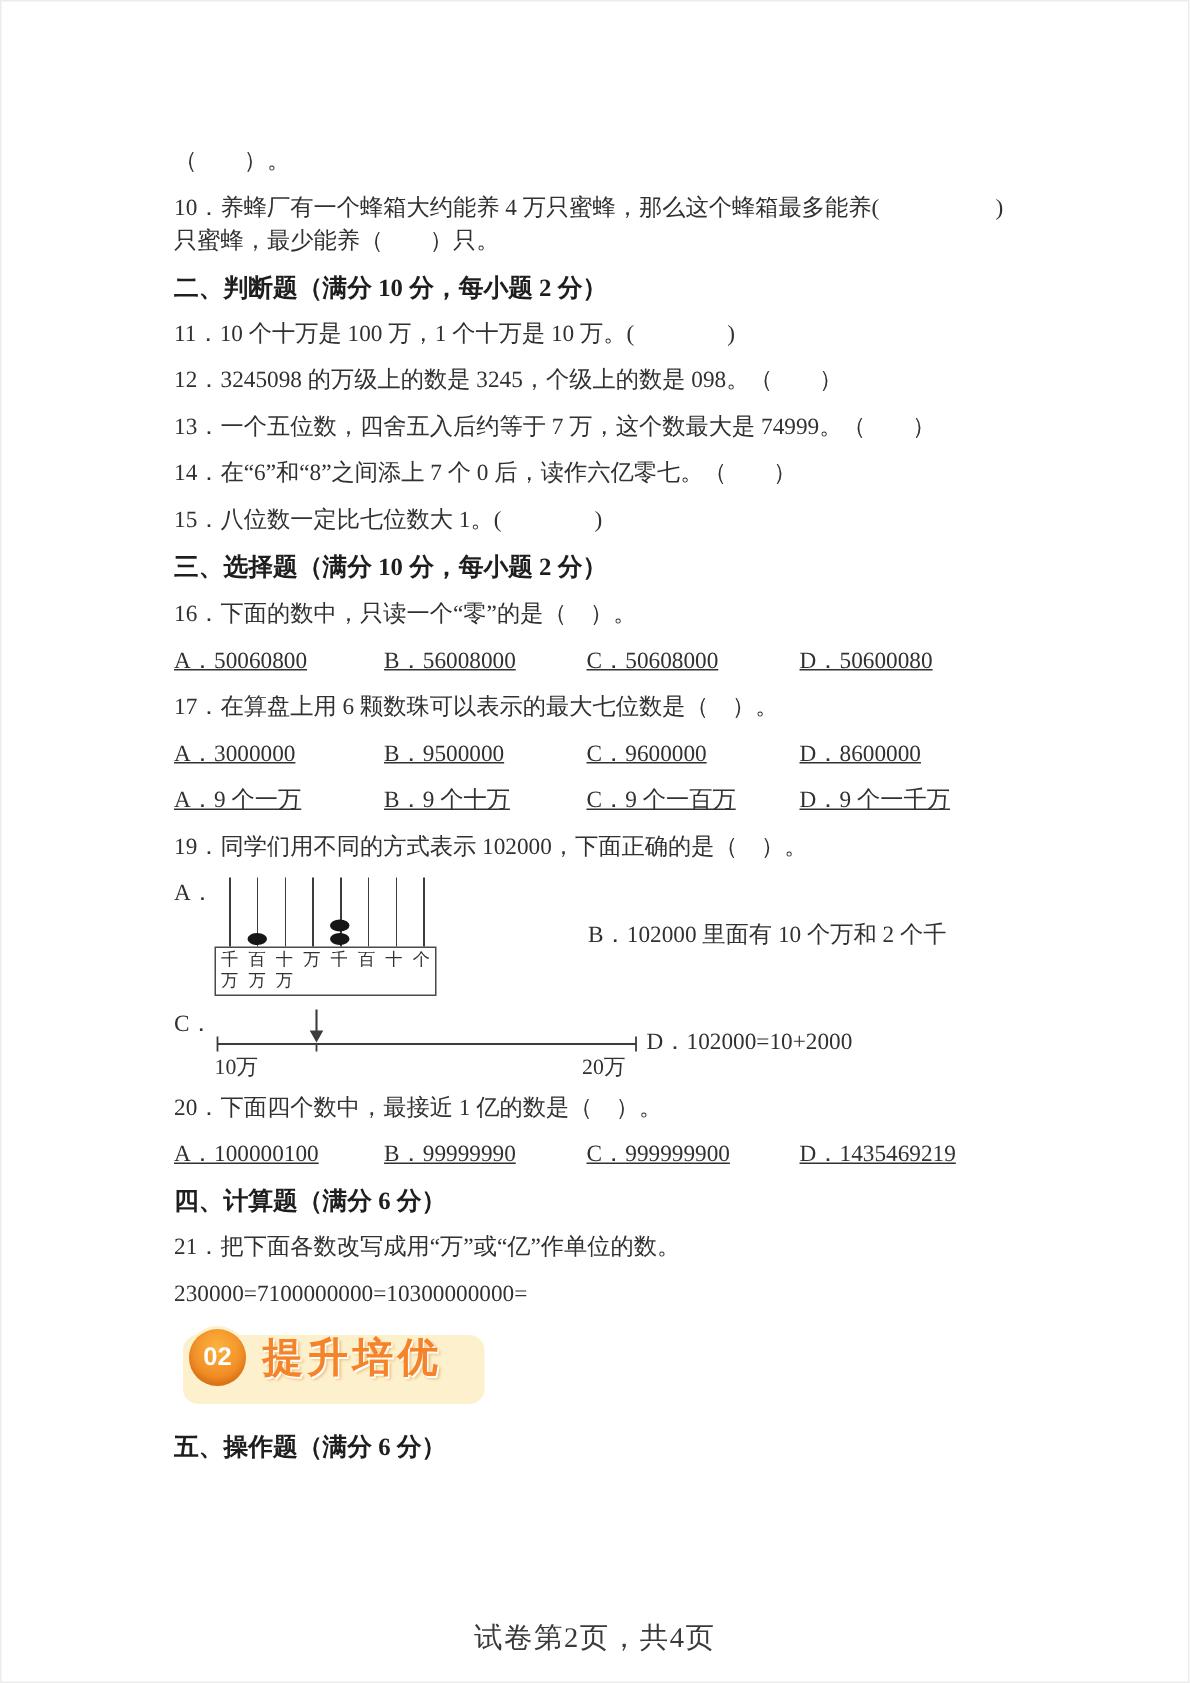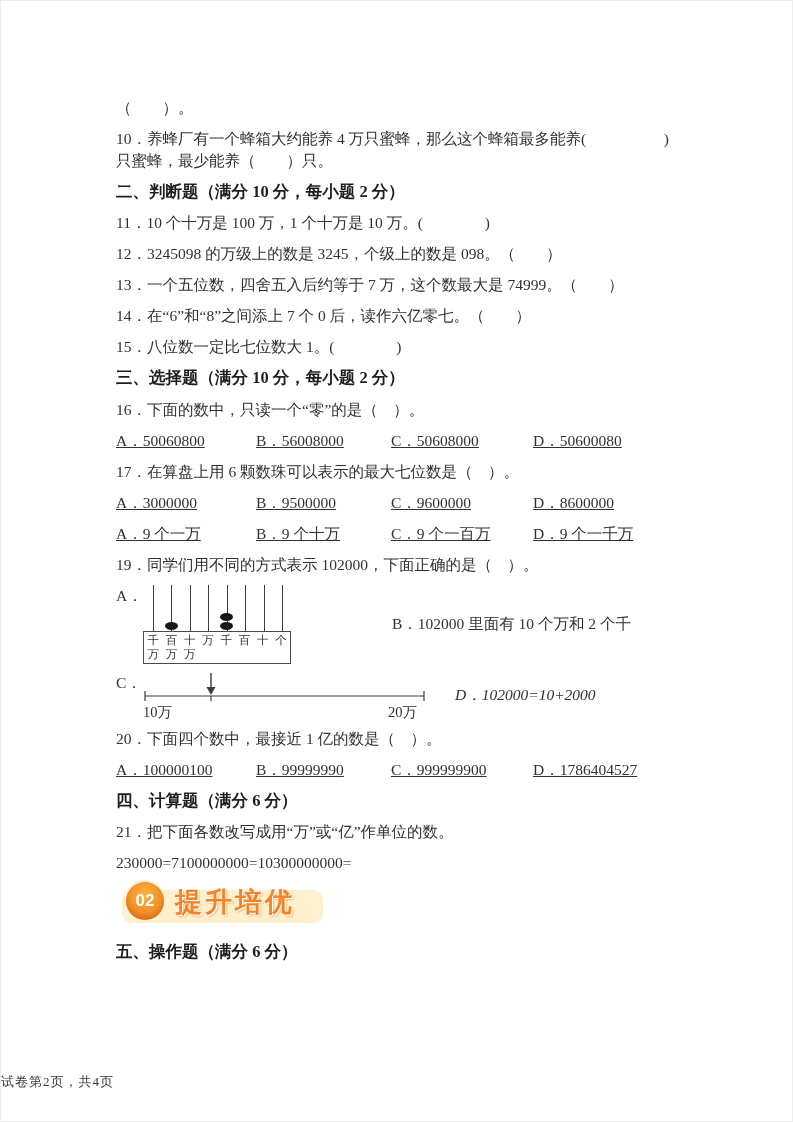--- a/index.html
+++ b/index.html
@@ -47,47 +47,47 @@
   }
   .abacus-box b{
     font-weight:400;font-size:11.5px;line-height:14px;text-align:center;display:block;
   }
   .q19-optB{margin-left:99px;align-self:center;white-space:nowrap;text-align:center;}
   
   .numberline{position:relative;width:288px;height:48px;flex:0 0 auto;}
   .nl-svg{display:block;}
   .nl-left{position:absolute;left:0;top:30px;font-size:14.5px;}
   .nl-right{position:absolute;right:14px;top:30px;font-size:14.5px;}
-  .q19-optD{margin-left:24px;padding-top:12px;white-space:nowrap;font-style:italic;}
+  .q19-optD{margin-left:0;padding-top:12px;white-space:nowrap;}
 
   .conv{display:flex;font-size:15.5px;line-height:1.42;margin:0 0 8px;}
 
   
   .badge{
-    display:inline-flex;align-items:flex-end;
+    display:inline-flex;align-items:center;
     background:#fdf1cd;border-radius:10px;
-    height:30px;padding:0 28px 3px 4px;margin:8px 0 12px 6px;
+    height:30px;padding:0 28px 16px 4px;margin:8px 0 12px 6px;
   }
   .badge-circle{
     width:38px;height:38px;border-radius:50%;
     background:radial-gradient(circle at 50% 32%, #fcb23f 0%, #f29027 55%, #ec7a1a 100%);
     box-shadow:inset 0 -3px 4px rgba(170,75,0,.35), 0 0 0 2px #fdf1cd;
     color:#ffffff;font-weight:700;font-size:17px;
     display:flex;align-items:center;justify-content:center;
     font-family:"Liberation Sans","DejaVu Sans",sans-serif;
   }
   .badge-label{
     margin-left:11px;color:#f5832a;font-size:27px;font-weight:700;letter-spacing:3px;
     font-family:"Liberation Sans","DejaVu Sans",sans-serif;
     text-shadow:1px 1px 0 #ffffff, 2px 2px 2px rgba(220,130,30,.45);
   }
 
   .footer{
-    position:absolute;left:0;right:0;bottom:30px;
-    text-align:left;font-size:13px;color:#3a3a3a;letter-spacing:1px;
+    position:absolute;left:0;right:0;bottom:16px;
+    text-align:center;font-size:19px;color:#3a3a3a;letter-spacing:1px;
   }
 </style>
 </head>
 <body>
 
 <div class="page">
   <main class="content">
 
     <p class="line">（　　）。</p>
     <p class="line">10．养蜂厂有一个蜂箱大约能养 4 万只蜜蜂，那么这个蜂箱最多能养(　　　　　)只蜜蜂，最少能养（　　）只。</p>
@@ -171,21 +171,21 @@
         <span class="nl-right">20万</span>
       </div>
       <span class="q19-optD">D．102000=10+2000</span>
     </div>
 
     <p class="line">20．下面四个数中，最接近 1 亿的数是（　）。</p>
     <div class="opts">
       <span>A．100000100</span>
       <span>B．99999990</span>
       <span>C．999999900</span>
-      <span>D．1786404527</span>
+      <span>D．1435469219</span>
     </div>
 
     <h2 class="sec">四、计算题（满分 6 分）</h2>
     <p class="line">21．把下面各数改写成用“万”或“亿”作单位的数。</p>
     <div class="conv">
       <span>230000=</span>
       <span>7100000000=</span>
       <span>10300000000=</span>
     </div>
 

